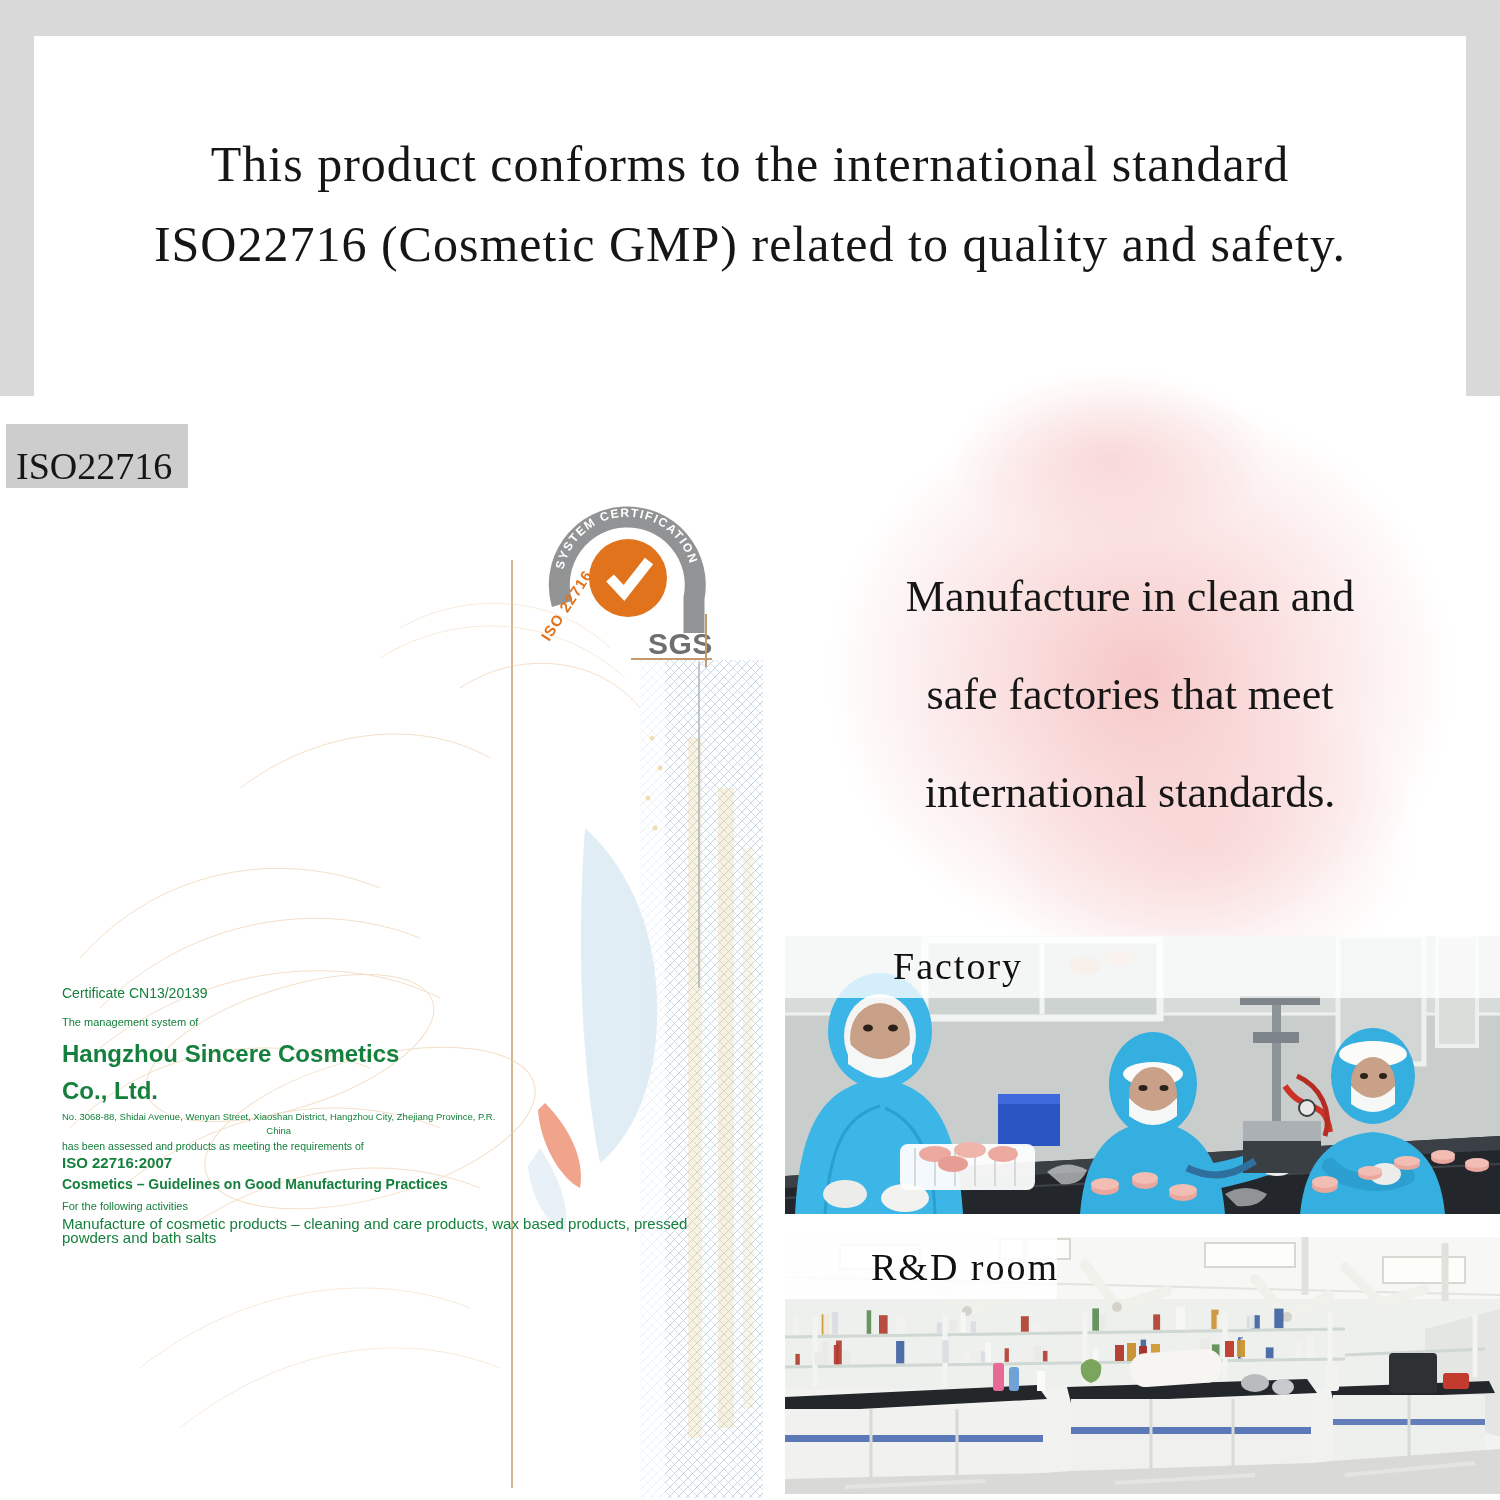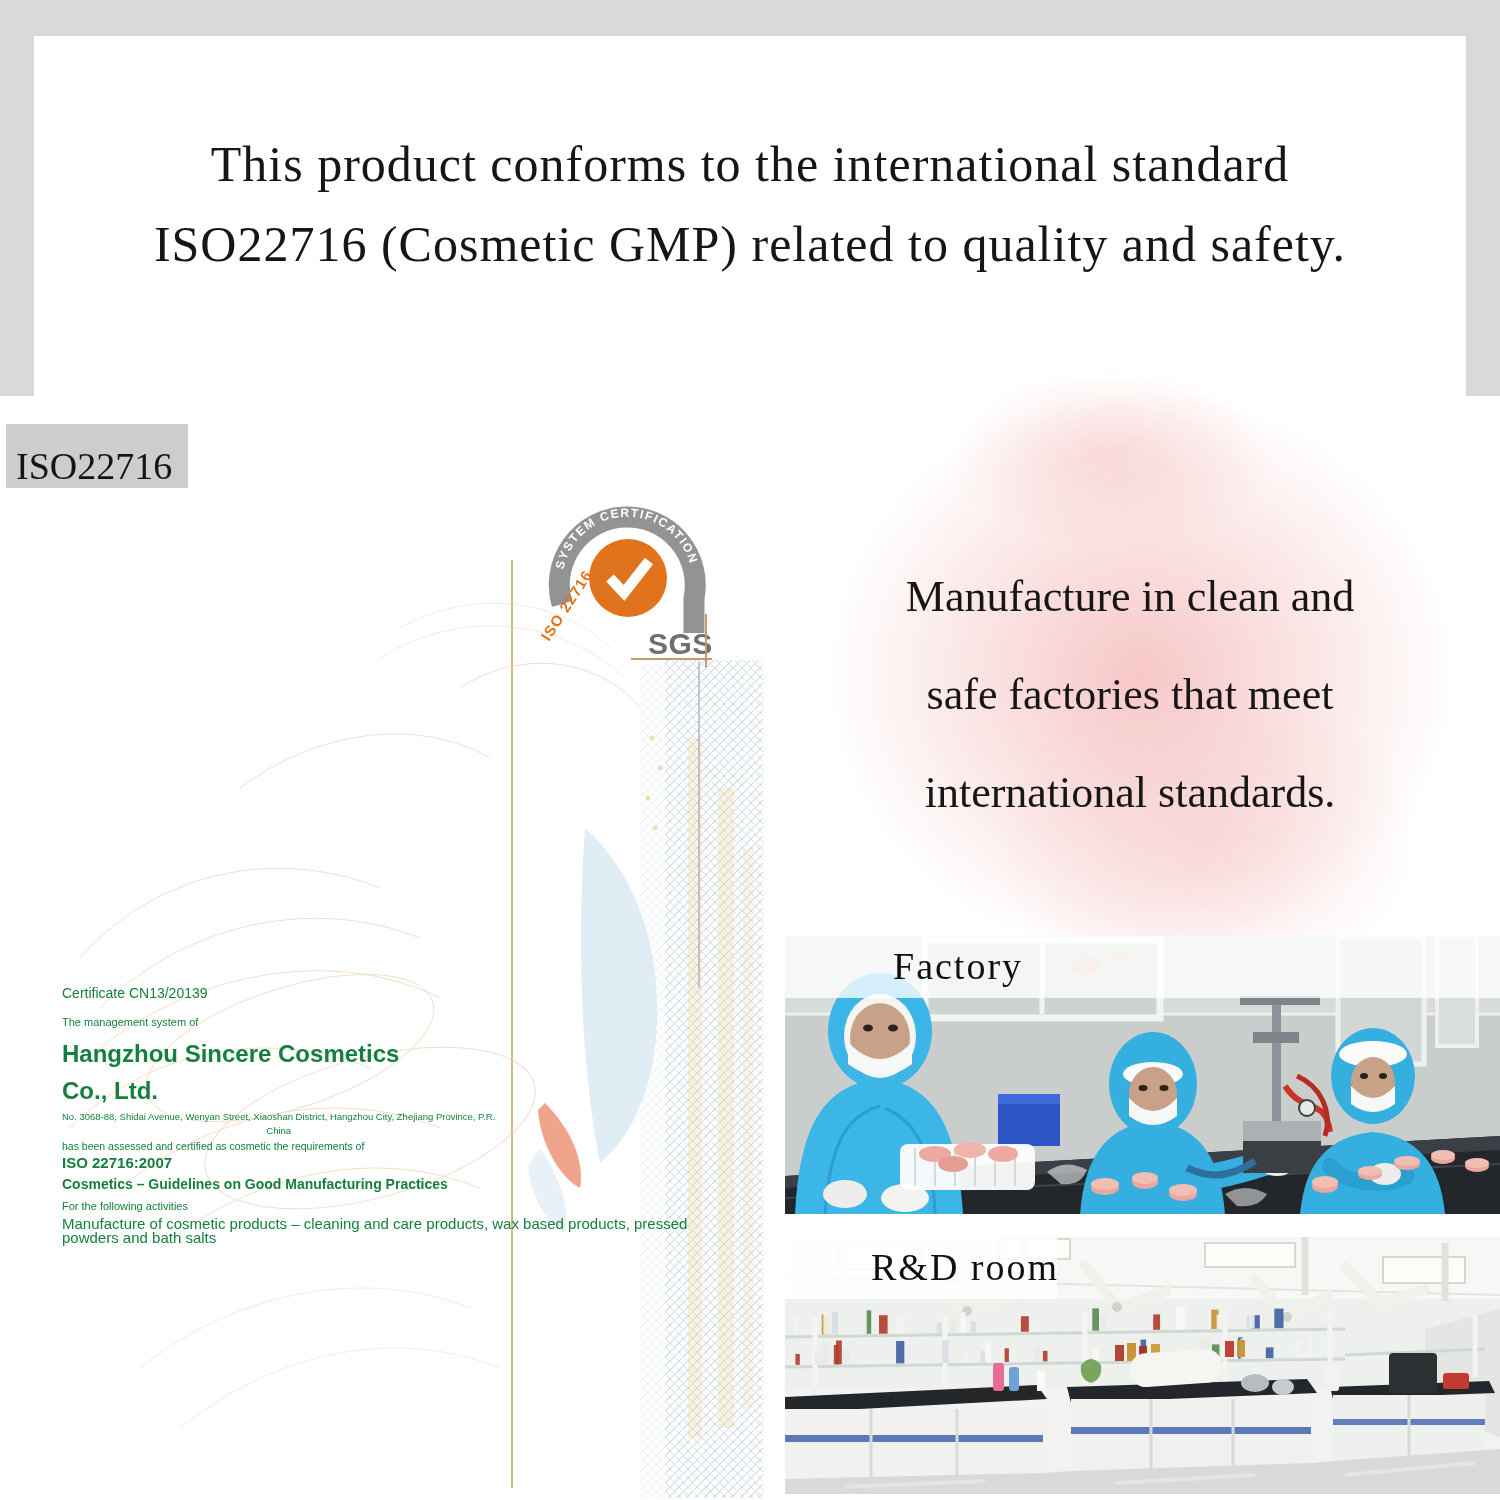--- a/index.html
+++ b/index.html
@@ -134,21 +134,21 @@
     <div class="t cert-number">Certificate CN13/20139</div>
     <div class="t cert-mgmt">The management system of</div>
     <div class="t cert-company">
       <div>Hangzhou Sincere Cosmetics</div>
       <div>Co., Ltd.</div>
     </div>
     <div class="t cert-addr">
       <div>No. 3068-88, Shidai Avenue, Wenyan Street, Xiaoshan District, Hangzhou City, Zhejiang Province, P.R.</div>
       <div>China</div>
     </div>
-    <div class="t cert-assessed">has been assessed and certified as cosmetic the requirements of</div>
+    <div class="t cert-assessed">has been assessed and products as meeting the requirements of</div>
     <div class="t cert-standard">ISO 22716:2007</div>
     <div class="t cert-std-title">Cosmetics – Guidelines on Good Manufacturing Practices</div>
     <div class="t cert-act-label">For the following activities</div>
     <div class="t cert-act">
       <div>Manufacture of cosmetic products – cleaning and care products, wax based products, pressed</div>
       <div>powders and bath salts</div>
     </div>
 
   </div>
 

